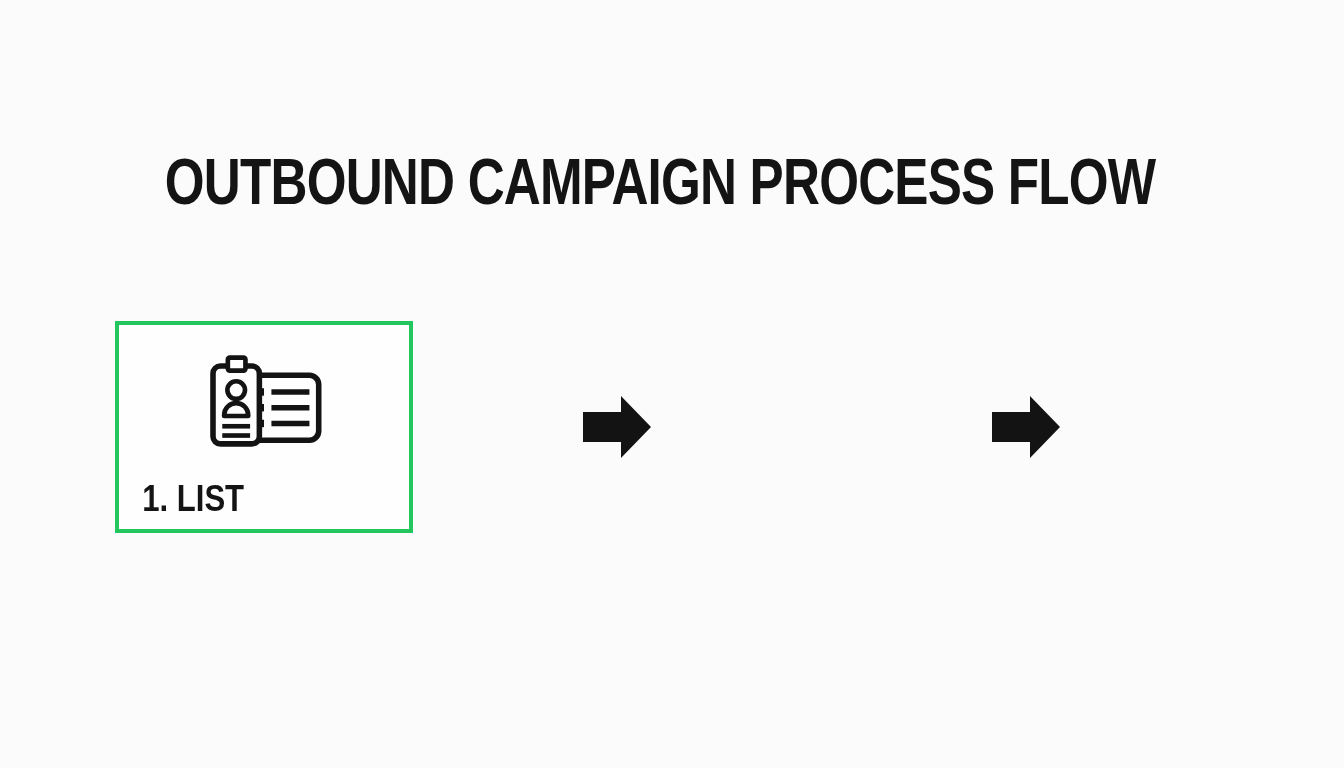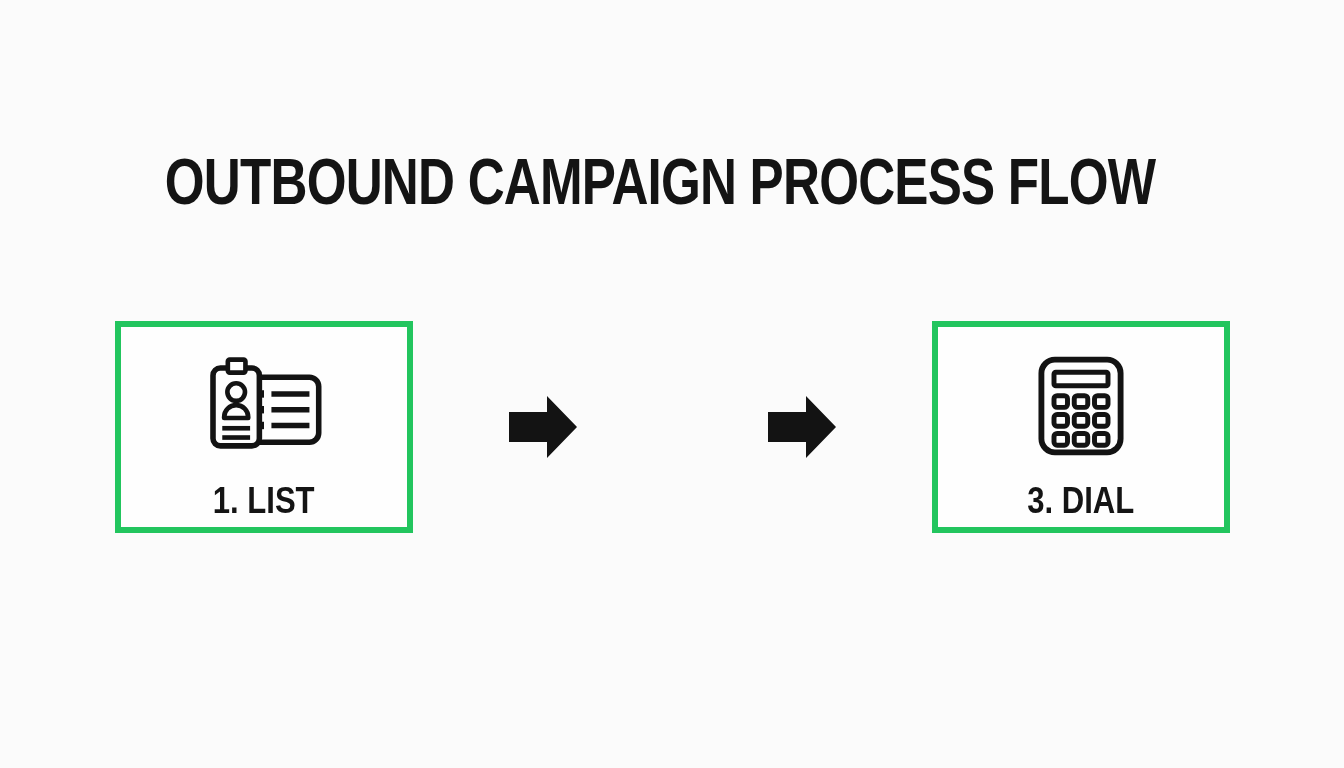--- a/index.html
+++ b/index.html
@@ -40,24 +40,23 @@
     width: 1115px;
     height: 212px;
     display: flex;
     align-items: stretch;
   }
   .step-box {
     width: 298px;
     height: 212px;
     box-sizing: border-box;
     background: #fefefe;
-    border: 6px solid #22c55e;
+    border: 4px solid #22c55e;
     display: flex;
     flex-direction: column;
-    align-items: center;
   }
   .icon-holder {
     height: 104px;
     margin-top: 27px;
     display: flex;
     align-items: center;
     justify-content: center;
   }
   .step-label {
     margin-top: 24px;
@@ -132,34 +131,15 @@
       </svg>
     </div>
 
 
     <div class="arrow-gap">
       <svg width="68" height="62" viewBox="0 0 68 62">
         <polygon points="0,16 38,16 38,0 68,31 38,62 38,46 0,46" fill="#131313"></polygon>
       </svg>
     </div>
 
-    <div class="step-box">
-      <div class="icon-holder">
-        <svg width="90" height="104" viewBox="0 0 100 115">
-          <rect class="stroke" x="6" y="6" width="88" height="103" rx="15" stroke-width="6.5"></rect>
-          <rect class="stroke" x="20" y="20" width="60" height="15" rx="2" stroke-width="5.5"></rect>
-
-          <rect class="stroke" x="20" y="46" width="15" height="13" rx="3.5" stroke-width="5.5"></rect>
-          <rect class="stroke" x="42.5" y="46" width="15" height="13" rx="3.5" stroke-width="5.5"></rect>
-          <rect class="stroke" x="65" y="46" width="15" height="13" rx="3.5" stroke-width="5.5"></rect>
-          <rect class="stroke" x="20" y="67" width="15" height="13" rx="3.5" stroke-width="5.5"></rect>
-          <rect class="stroke" x="42.5" y="67" width="15" height="13" rx="3.5" stroke-width="5.5"></rect>
-          <rect class="stroke" x="65" y="67" width="15" height="13" rx="3.5" stroke-width="5.5"></rect>
-          <rect class="stroke" x="20" y="88" width="15" height="13" rx="3.5" stroke-width="5.5"></rect>
-          <rect class="stroke" x="42.5" y="88" width="15" height="13" rx="3.5" stroke-width="5.5"></rect>
-          <rect class="stroke" x="65" y="88" width="15" height="13" rx="3.5" stroke-width="5.5"></rect>
-        </svg>
-      </div>
-      <span class="step-label">3. DIAL</span>
-    </div>
 
   </div>
 </div>
 
 </body></html>

